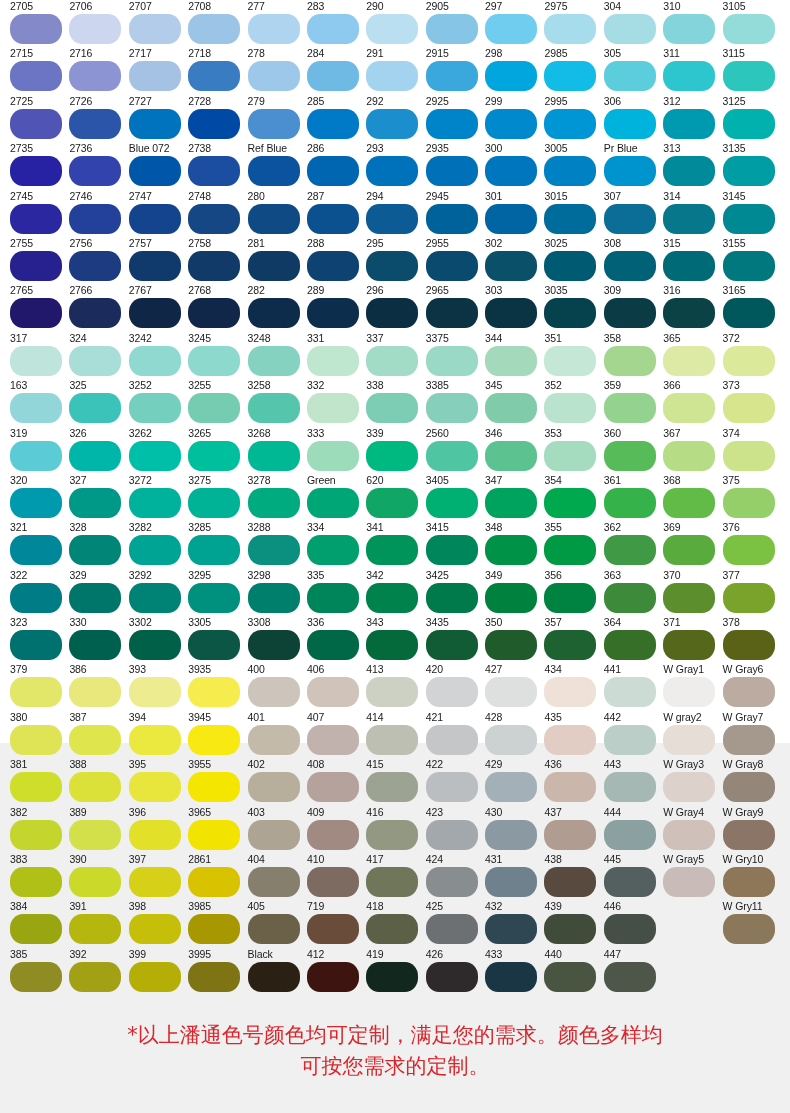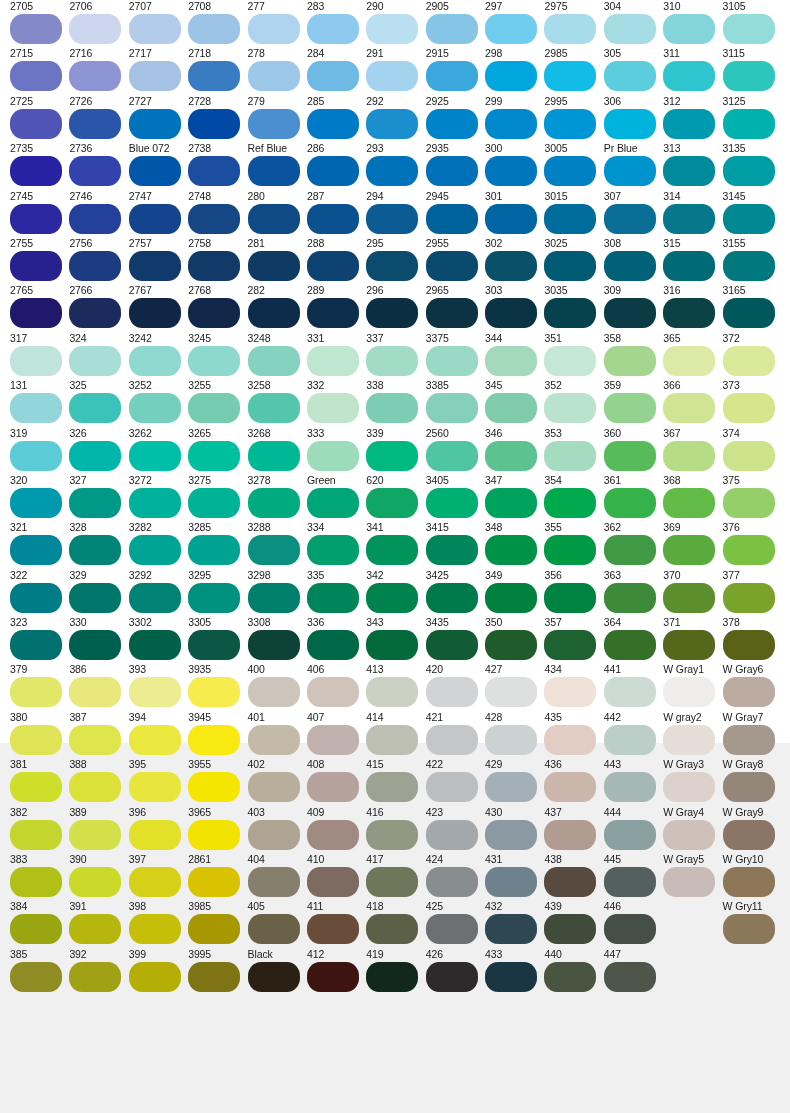--- a/index.html
+++ b/index.html
@@ -497,21 +497,21 @@
           </div>
           <div class="cell">
             <div class="lbl">365</div>
             <div class="sw" style="background: rgb(221, 234, 165);"></div>
           </div>
           <div class="cell">
             <div class="lbl">372</div>
             <div class="sw" style="background: rgb(219, 233, 155);"></div>
           </div>
           <div class="cell">
-            <div class="lbl">131</div>
+            <div class="lbl">163</div>
             <div class="sw" style="background: rgb(146, 214, 218);"></div>
           </div>
           <div class="cell">
             <div class="lbl">325</div>
             <div class="sw" style="background: rgb(60, 195, 185);"></div>
           </div>
           <div class="cell">
             <div class="lbl">3252</div>
             <div class="sw" style="background: rgb(117, 207, 191);"></div>
           </div>
@@ -1091,21 +1091,21 @@
           </div>
           <div class="cell">
             <div class="lbl">3985</div>
             <div class="sw" style="background: rgb(167, 151, 0);"></div>
           </div>
           <div class="cell">
             <div class="lbl">405</div>
             <div class="sw" style="background: rgb(107, 96, 72);"></div>
           </div>
           <div class="cell">
-            <div class="lbl">411</div>
+            <div class="lbl">719</div>
             <div class="sw" style="background: rgb(106, 76, 58);"></div>
           </div>
           <div class="cell">
             <div class="lbl">418</div>
             <div class="sw" style="background: rgb(92, 96, 71);"></div>
           </div>
           <div class="cell">
             <div class="lbl">425</div>
             <div class="sw" style="background: rgb(108, 112, 115);"></div>
           </div>
@@ -1178,14 +1178,18 @@
             <div class="sw"></div>
           </div>
           <div class="cell empty">
             <div class="lbl"></div>
             <div class="sw"></div>
           </div>
         </div>
       </div>
   </div>
 
+  <div class="footer">
+    <div class="line">*以上潘通色号颜色均可定制，满足您的需求。颜色多样均</div>
+    <div class="line">可按您需求的定制。</div>
+  </div>
 
 </div>
 
 </body></html>

